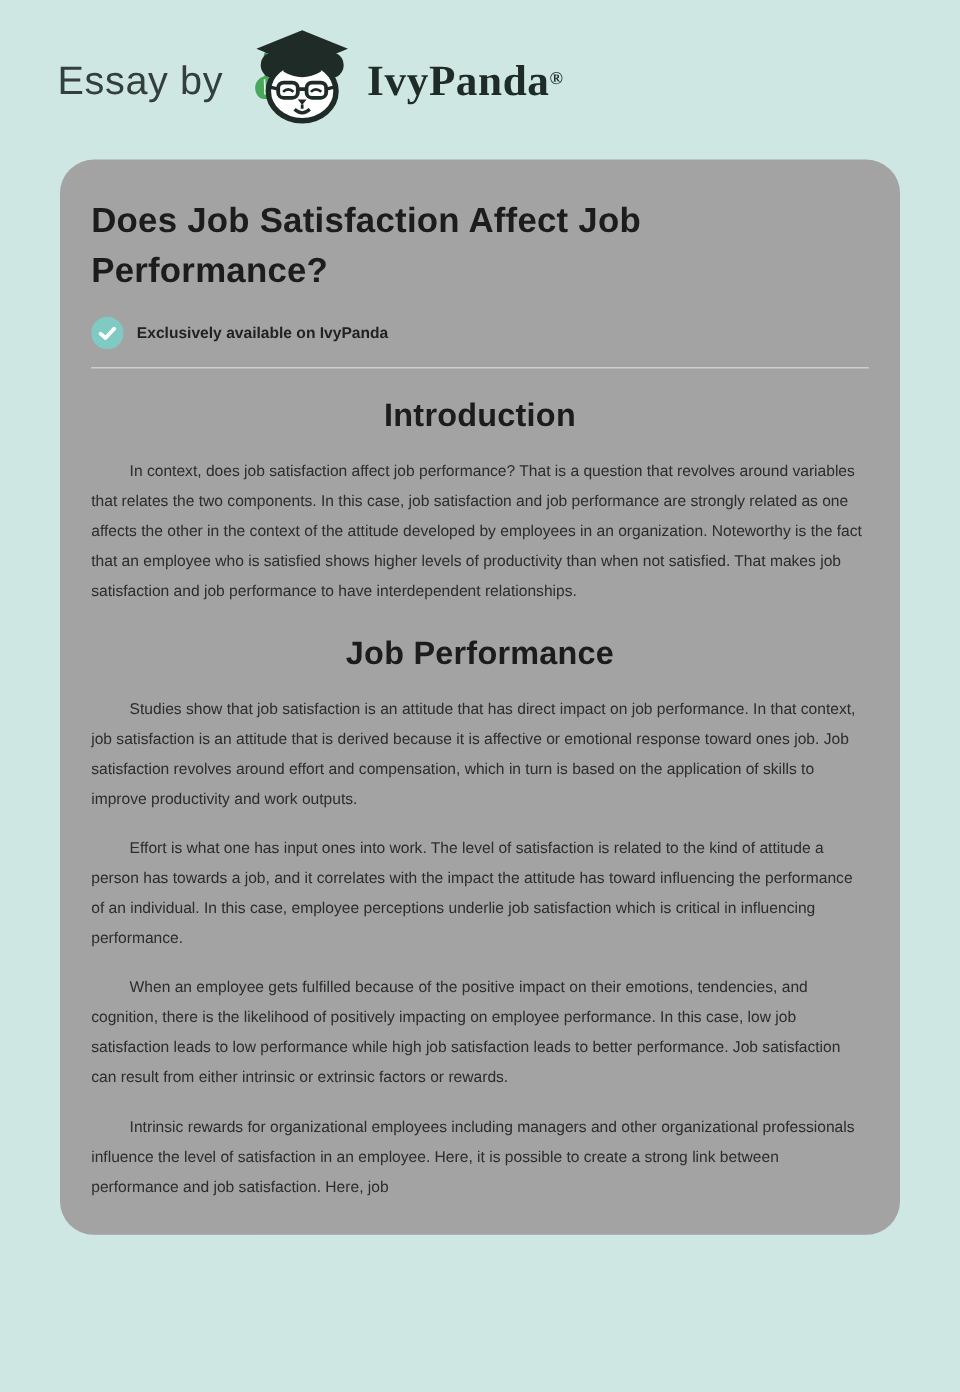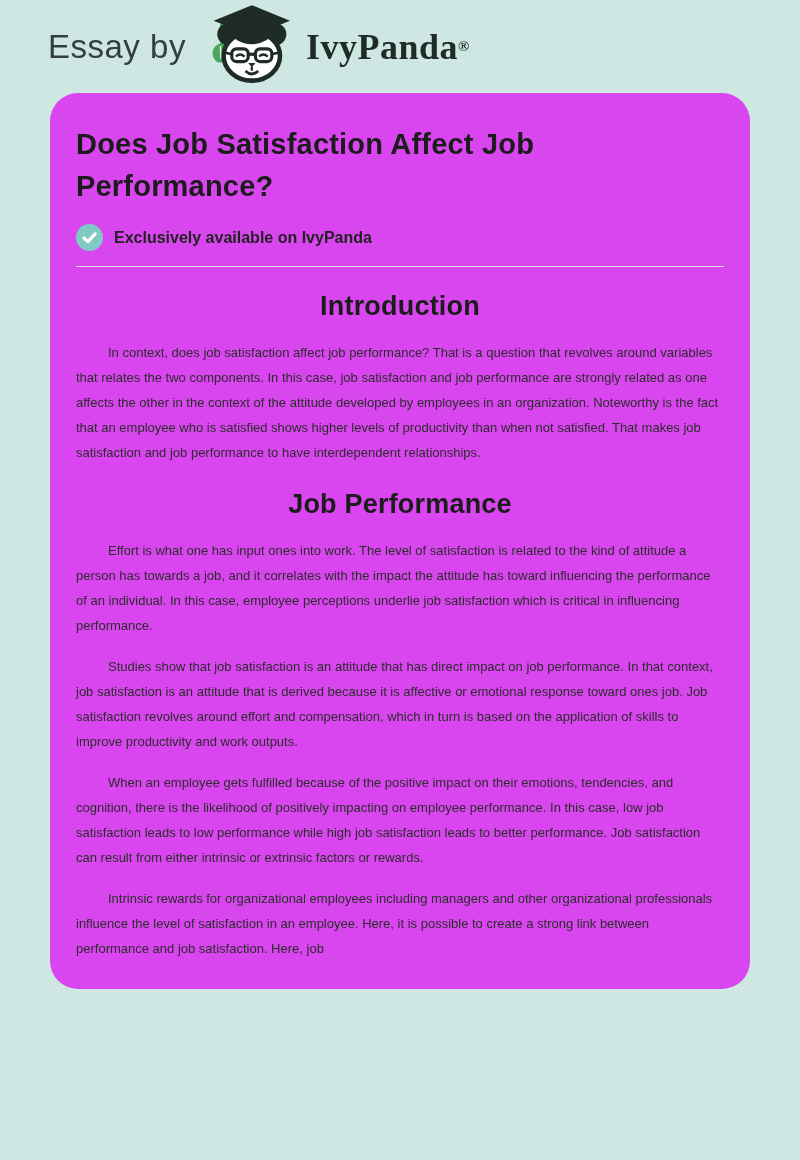--- a/index.html
+++ b/index.html
@@ -11,21 +11,21 @@
     height: 1160px;
     background: #cfe7e2;
     overflow: hidden;
     font-family: "Liberation Sans", sans-serif;
   }
 
   
   .site-header {
     display: flex;
     align-items: center;
-    height: 93px;
+    height: 133px;
     padding-left: 48px;
     box-sizing: border-box;
   }
   .essay-by {
     font-size: 33px;
     color: #333f3d;
     letter-spacing: 0.5px;
   }
   .logo {
     display: flex;
@@ -50,21 +50,21 @@
     font-size: 15px;
     color: #1f2b27;
     vertical-align: super;
     line-height: 1;
   }
 
   
   .card {
     width: 700px;
     margin: 0 auto;
-    background: #d946ef;
+    background: #a3a3a3;
     border-radius: 28px;
     box-sizing: border-box;
     padding: 30px 26px 28px 26px;
     color: #2c2c2c;
   }
   h1.title {
     margin: 0 0 17px 0;
     font-size: 29px;
     line-height: 1.45;
     font-weight: 700;
@@ -72,21 +72,21 @@
     letter-spacing: 0.2px;
   }
   .badge {
     display: flex;
     align-items: center;
     gap: 11px;
     margin: 0 0 15px 0;
   }
   .badge svg { display: block; flex: 0 0 auto; }
   .badge-label {
-    font-size: 16px;
+    font-size: 13px;
     font-weight: 700;
     color: #222222;
   }
   hr.divider {
     border: none;
     border-top: 1px solid #d8dcdb;
     margin: 0 0 4px 0;
   }
   h2.section-heading {
     margin: 24px 0 18px 0;
@@ -161,18 +161,18 @@
 
   <hr class="divider">
 
   <section>
     <h2 class="section-heading">Introduction</h2>
     <p class="para">In context, does job satisfaction affect job performance? That is a question that revolves around variables that relates the two components. In this case, job satisfaction and job performance are strongly related as one affects the other in the context of the attitude developed by employees in an organization. Noteworthy is the fact that an employee who is satisfied shows higher levels of productivity than when not satisfied. That makes job satisfaction and job performance to have interdependent relationships.</p>
   </section>
 
   <section>
     <h2 class="section-heading">Job Performance</h2>
+    <p class="para">Studies show that job satisfaction is an attitude that has direct impact on job performance. In that context, job satisfaction is an attitude that is derived because it is affective or emotional response toward ones job. Job satisfaction revolves around effort and compensation, which in turn is based on the application of skills to improve productivity and work outputs.</p>
     <p class="para">Effort is what one has input ones into work. The level of satisfaction is related to the kind of attitude a person has towards a job, and it correlates with the impact the attitude has toward influencing the performance of an individual. In this case, employee perceptions underlie job satisfaction which is critical in influencing performance.</p>
-    <p class="para">Studies show that job satisfaction is an attitude that has direct impact on job performance. In that context, job satisfaction is an attitude that is derived because it is affective or emotional response toward ones job. Job satisfaction revolves around effort and compensation, which in turn is based on the application of skills to improve productivity and work outputs.</p>
     <p class="para">When an employee gets fulfilled because of the positive impact on their emotions, tendencies, and cognition, there is the likelihood of positively impacting on employee performance. In this case, low job satisfaction leads to low performance while high job satisfaction leads to better performance. Job satisfaction can result from either intrinsic or extrinsic factors or rewards.</p>
     <p class="para">Intrinsic rewards for organizational employees including managers and other organizational professionals influence the level of satisfaction in an employee. Here, it is possible to create a strong link between performance and job satisfaction. Here, job</p>
   </section>
 </main>
 
 </body></html>

